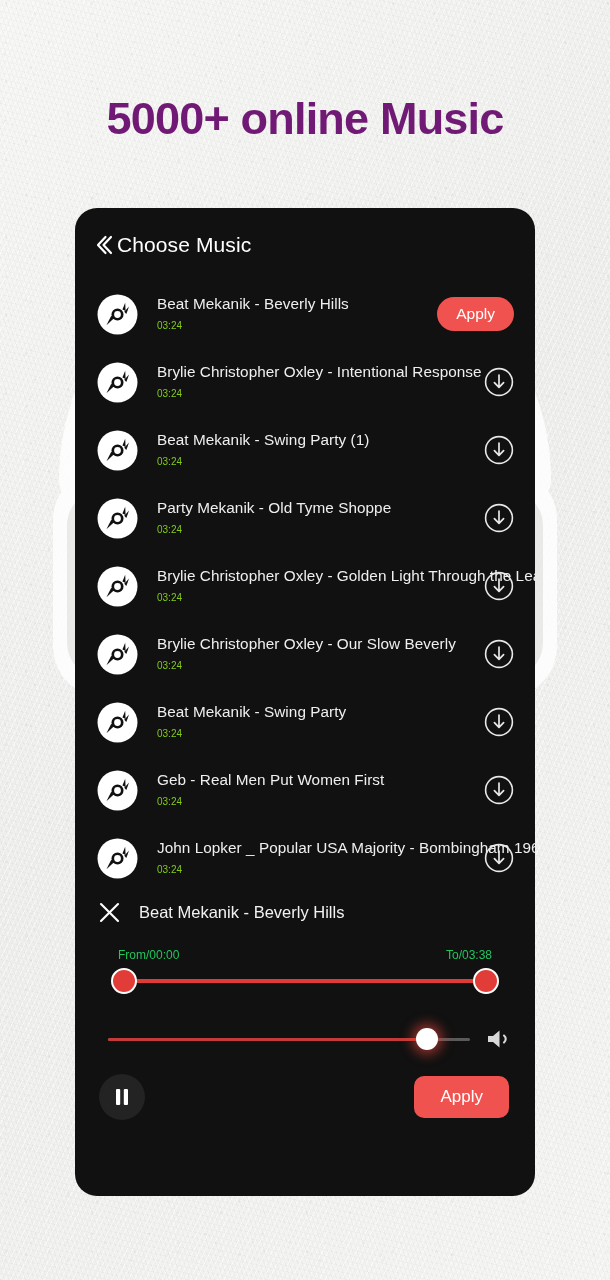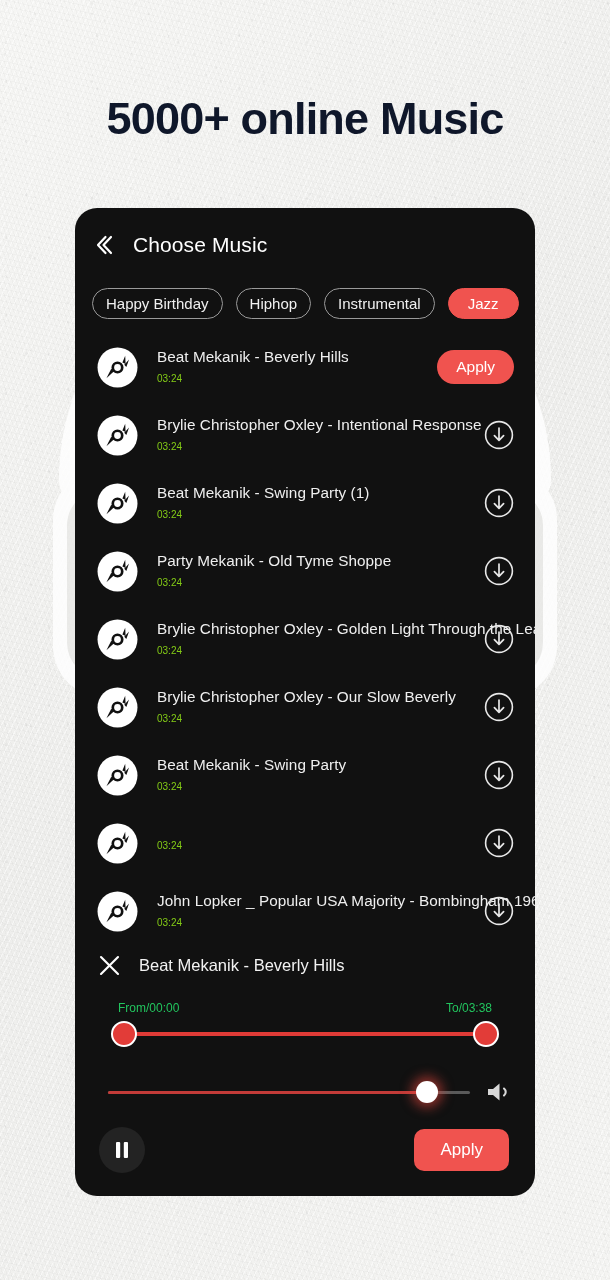--- a/index.html
+++ b/index.html
@@ -54,41 +54,40 @@
   
   #hero-title {
     position: absolute;
     top: 93px;
     left: 0;
     width: 100%;
     text-align: center;
     font-size: 45px;
     font-weight: 700;
     letter-spacing: -.8px;
-    color: #0f172a;
+    color: #701a75;
   }
 
   
   #panel {
     position: absolute;
     left: 75px;
     top: 208px;
     width: 460px;
     height: 988px;
     background: #111111;
     border-radius: 22px;
     overflow: hidden;
     color: #fff;
   }
 
   
   #panel-header {
     display: flex;
     align-items: center;
-    gap: 16px;
     padding: 16px 0 0 16px;
     height: 58px;
   }
   #back-icon { width: 26px; height: 26px; flex: none; cursor: pointer; }
   #panel-title { font-size: 21px; font-weight: 500; letter-spacing: .1px; }
 
   
   #chips {
     display: flex;
     align-items: center;
@@ -310,26 +309,20 @@
   <div id="panel-header">
     <svg id="back-icon" viewBox="0 0 26 26">
       <g fill="none" stroke="#ffffff" stroke-width="2.2" stroke-linecap="round" stroke-linejoin="round">
         <polyline points="14.5,5 7,13 14.5,21"></polyline>
         <polyline points="20,5 12.5,13 20,21"></polyline>
       </g>
     </svg>
     <span id="panel-title">Choose Music</span>
   </div>
 
-  <div id="chips">
-    <div class="chip">Happy Birthday</div>
-    <div class="chip">Hiphop</div>
-    <div class="chip">Instrumental</div>
-    <div class="chip active">Jazz</div>
-  </div>
 
   <div id="track-list">
 
     <div class="track-row">
       <svg class="disc" viewBox="0 0 40 40">
         <circle cx="20" cy="20" r="19.5" fill="#ffffff"></circle>
         <circle cx="20" cy="20" r="4.6" fill="none" stroke="#111111" stroke-width="2.6"></circle>
         <path d="M27.5 8.5 L24.8 15.2 L27.9 16.6 Z" fill="#111111"></path>
         <path d="M31.3 12.2 L26.6 17.2 L28.6 19.6 Z" fill="#111111"></path>
         <path d="M9.2 30.5 L16.6 23.7 L13.9 21.2 Z" fill="#111111"></path>
@@ -465,20 +458,21 @@
 
     <div class="track-row">
       <svg class="disc" viewBox="0 0 40 40">
         <circle cx="20" cy="20" r="19.5" fill="#ffffff"></circle>
         <circle cx="20" cy="20" r="4.6" fill="none" stroke="#111111" stroke-width="2.6"></circle>
         <path d="M27.5 8.5 L24.8 15.2 L27.9 16.6 Z" fill="#111111"></path>
         <path d="M31.3 12.2 L26.6 17.2 L28.6 19.6 Z" fill="#111111"></path>
         <path d="M9.2 30.5 L16.6 23.7 L13.9 21.2 Z" fill="#111111"></path>
       </svg>
       <div class="track-text">
+        <div class="track-title">Geb - Real Men Put Women First</div>
         <div class="track-dur">03:24</div>
       </div>
       <div class="row-action">
         <svg class="dl-icon" viewBox="0 0 30 30">
           <circle cx="15" cy="15" r="13.4" fill="none" stroke="#e8e8e8" stroke-width="1.6"></circle>
           <path d="M15 8 L15 20 M10.4 15.6 L15 20.4 L19.6 15.6" fill="none" stroke="#e8e8e8" stroke-width="1.7" stroke-linecap="round" stroke-linejoin="round"></path>
         </svg>
       </div>
     </div>
 

